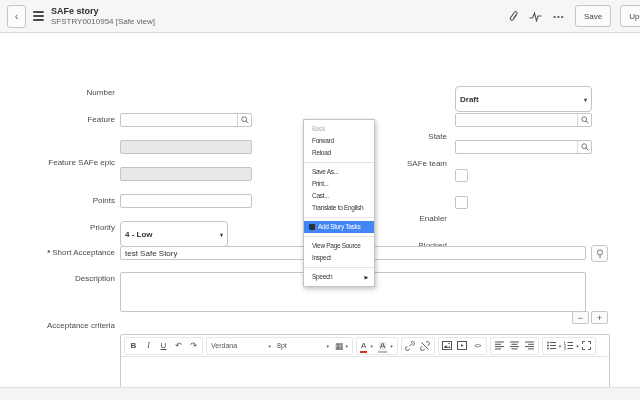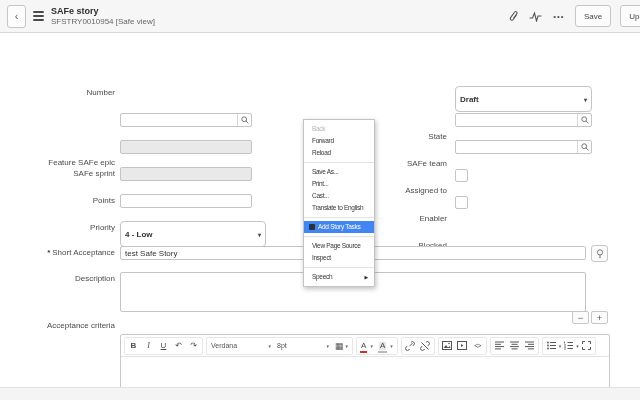--- a/index.html
+++ b/index.html
@@ -119,41 +119,41 @@
       <div class="hbtn update-btn">
         <span>Update</span>
       </div>
     </div>
   </div>
 
   <div class="form">
 
     <span class="lbl lbl-l" style="top:52px">Number</span>
 
+    <span class="lbl lbl-l" style="top:79px">Feature</span>
     <div class="refwrap" style="left:120px;top:79px;width:132px">
       <input value="" style="">
       <span class="ref-ic">
         <svg width="8" height="8" viewBox="0 0 8 8">
             <circle cx="3.2" cy="3.2" r="2.4" fill="none" stroke="#777" stroke-width="1"></circle>
             <line x1="5" y1="5" x2="7.4" y2="7.4" stroke="#777" stroke-width="1"></line>
           </svg>
       </span>
     </div>
 
     <span class="lbl lbl-l" style="top:122px">Feature SAFe epic</span>
     <input class="fld ro" style="left: 120px; top: 106px; width: 132px;" readonly="" value="">
 
-    <span class="lbl lbl-l" style="top:133px">SAFe sprint</span>
     <input class="fld ro" style="left: 120px; top: 133px; width: 132px;" readonly="" value="">
 
     <span class="lbl lbl-l" style="top:160px">Points</span>
     <input class="fld" style="left: 120px; top: 160px; width: 132px;" value="">
 
     <span class="lbl lbl-l" style="top:187px">Priority</span>
-    <div class="selwrap" style="left:120px;top:187px;width:146px">
+    <div class="selwrap" style="left:120px;top:187px;width:108px">
       <span>4 - Low</span>
       <span class="chev">▾</span>
     </div>
 
     <span class="lbl lbl-r" style="top:52px">State</span>
     <div class="selwrap" style="left:455px;top:52px;width:137px">
       <span>Draft</span>
       <span class="chev">▾</span>
     </div>
 
@@ -161,21 +161,20 @@
     <div class="refwrap" style="left:455px;top:79px;width:137px">
       <input value="" style="">
       <span class="ref-ic">
         <svg width="8" height="8" viewBox="0 0 8 8">
             <circle cx="3.2" cy="3.2" r="2.4" fill="none" stroke="#777" stroke-width="1"></circle>
             <line x1="5" y1="5" x2="7.4" y2="7.4" stroke="#777" stroke-width="1"></line>
           </svg>
       </span>
     </div>
 
-    <span class="lbl lbl-r" style="top:106px">Assigned to</span>
     <div class="refwrap" style="left:455px;top:106px;width:137px">
       <input value="" style="">
       <span class="ref-ic">
         <svg width="8" height="8" viewBox="0 0 8 8">
             <circle cx="3.2" cy="3.2" r="2.4" fill="none" stroke="#777" stroke-width="1"></circle>
             <line x1="5" y1="5" x2="7.4" y2="7.4" stroke="#777" stroke-width="1"></line>
           </svg>
       </span>
     </div>
 

